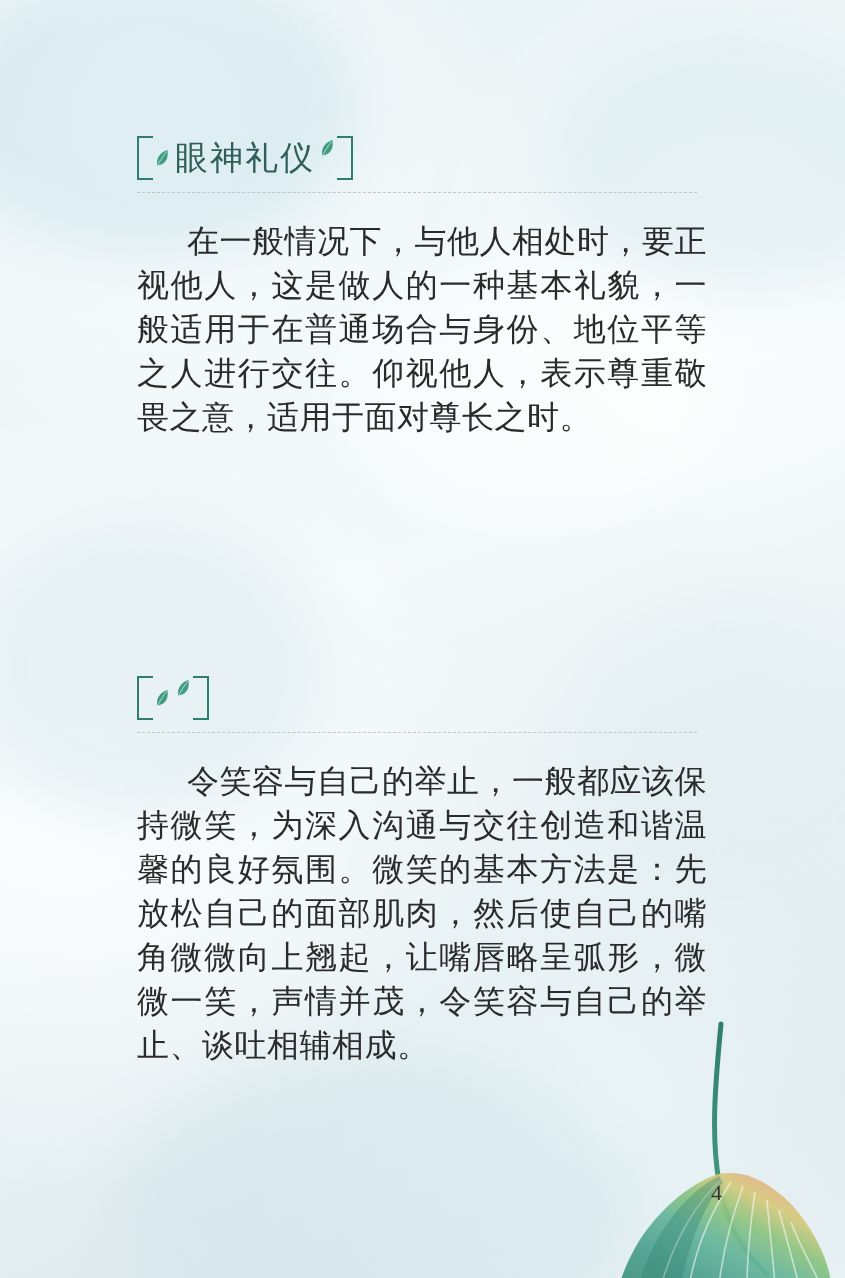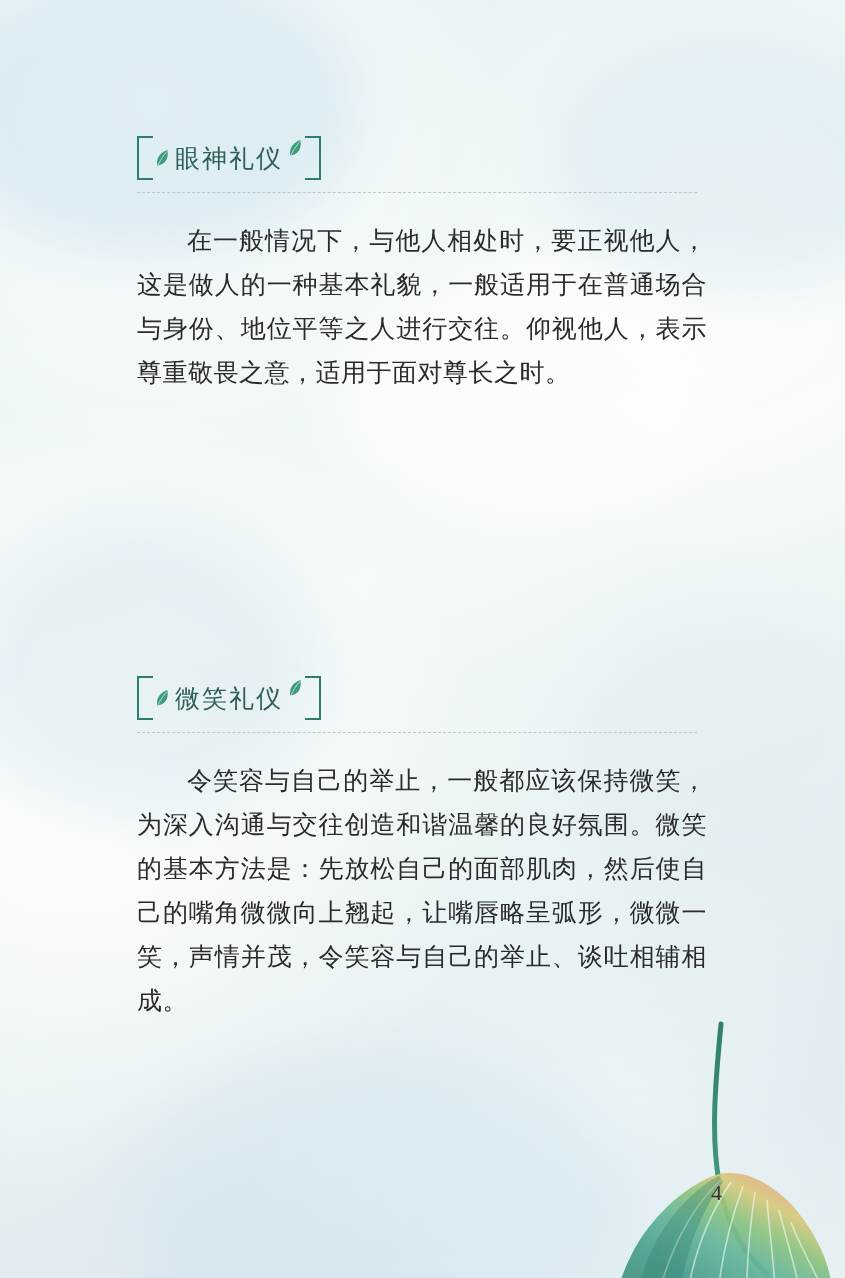--- a/index.html
+++ b/index.html
@@ -70,21 +70,21 @@
     position: absolute;
     inset: 0;
     border-top: 2px solid #2e7d6e;
     border-bottom: 2px solid #2e7d6e;
   }
   .bracket.left::before { border-left: 2px solid #2e7d6e; }
   .bracket.right::before { border-right: 2px solid #2e7d6e; }
 
   .heading-text {
     font-family: "Liberation Serif", "DejaVu Serif", serif;
-    font-size: 25px;
+    font-size: 33px;
     letter-spacing: 2px;
     color: #2f5f57;
     font-weight: 400;
     margin: 0 2px;
     white-space: nowrap;
   }
 
   .leaf-left, .leaf-right {
     width: 17px;
     height: 24px;
@@ -98,21 +98,21 @@
   .divider {
     margin-top: 4px;
     width: 560px;
     border-top: 1px dashed #b9c9c6;
     height: 0;
   }
 
   .body-text {
     margin-top: 26px;
     width: 570px;
-    font-size: 25px;
+    font-size: 32px;
     line-height: 44px;
     color: #2b2b2b;
     text-indent: 50px;
     text-align: justify;
     font-family: "Liberation Serif", "DejaVu Serif", serif;
     letter-spacing: 0.5px;
   }
 
   
   .page-number {
@@ -172,21 +172,20 @@
 
     <div class="section sec-smile">
       <div class="heading-row">
         <span class="bracket left"></span>
         <span class="leaf-left">
           <svg viewBox="0 0 17 24" width="17" height="24" aria-hidden="true">
             <path d="M13.5 2 C6 4.5 2 10 3.2 17.5 C10 17 15 12 13.5 2 Z" fill="#3f9c7f"></path>
             <path d="M12.8 3.5 C9 8 6 12.5 4 17" stroke="#ffffff" stroke-width="0.9" fill="none" opacity="0.7"></path>
           </svg>
         </span>
-        <h2 class="heading-text">微笑礼仪</h2>
         <span class="leaf-right">
           <svg viewBox="0 0 17 24" width="17" height="24" aria-hidden="true">
             <path d="M13.5 2 C6 4.5 2 10 3.2 17.5 C10 17 15 12 13.5 2 Z" fill="#3f9c7f"></path>
             <path d="M12.8 3.5 C9 8 6 12.5 4 17" stroke="#ffffff" stroke-width="0.9" fill="none" opacity="0.7"></path>
           </svg>
         </span>
         <span class="bracket right"></span>
       </div>
       <div class="divider"></div>
       <p class="body-text">令笑容与自己的举止，一般都应该保持微笑，为深入沟通与交往创造和谐温馨的良好氛围。微笑的基本方法是：先放松自己的面部肌肉，然后使自己的嘴角微微向上翘起，让嘴唇略呈弧形，微微一笑，声情并茂，令笑容与自己的举止、谈吐相辅相成。</p>

